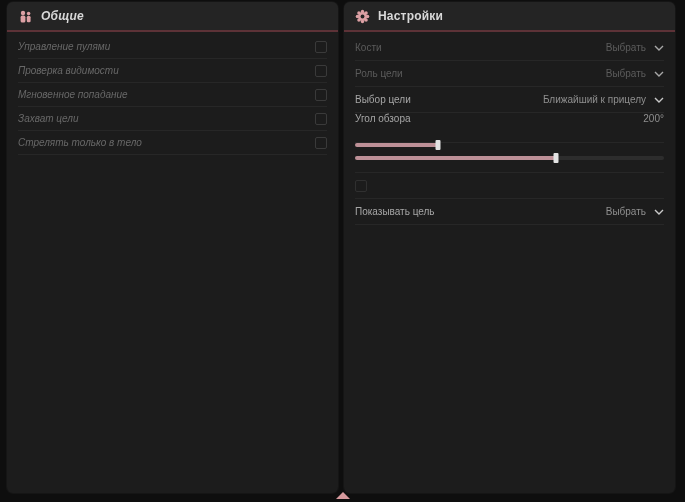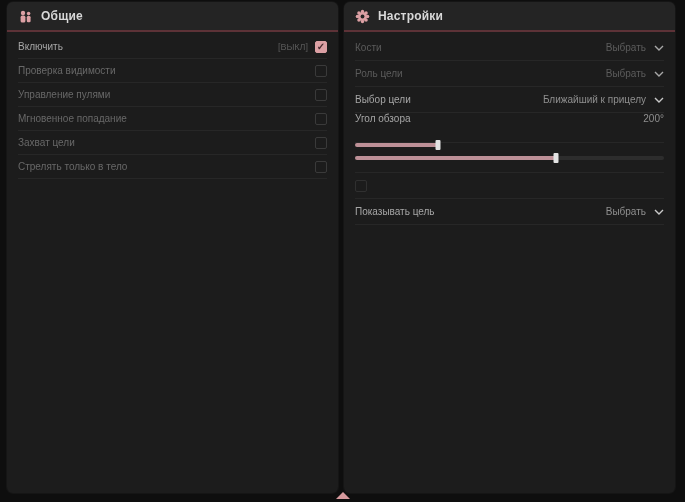--- a/index.html
+++ b/index.html
@@ -1,20 +1,20 @@
 <!DOCTYPE html>
 <html><head>
 <meta charset="utf-8">
 <style>
   html,body{margin:0;padding:0;background:#0e0e0e;width:685px;height:502px;overflow:hidden;
     font-family:"Liberation Sans",sans-serif;-webkit-font-smoothing:antialiased;}
   .stage{position:relative;width:685px;height:502px;}
   .panel{position:absolute;top:2px;width:331px;height:491px;background:#1c1c1c;
     border-radius:6px;overflow:hidden;box-shadow:0 0 0 1px #151515;}
-  .panel.left{left:7px;}
+  .panel.left{left:7px;font-style:italic;}
   .panel.right{left:344px;}
   .phead{height:28px;background:#242424;border-bottom:2px solid #5d3237;
     display:flex;align-items:center;gap:8px;padding:0 11px;}
   .phead .ptitle{color:#d8d8d8;font-size:12px;font-weight:bold;letter-spacing:.2px;}
   .picon{width:15px;height:15px;display:inline-flex;align-items:center;justify-content:center;}
   .rows{padding-top:3px;}
   .row{height:23px;margin:0 11px;border-bottom:1px solid #272727;
     display:flex;align-items:center;justify-content:space-between;}
   .row.tall{height:25px;}
   .lbl{font-size:10px;color:#a6a6a6;}
@@ -56,32 +56,25 @@
           <circle cx="5" cy="3" r="2.2" fill="#dca0a4"></circle>
           <rect x="2.6" y="5.6" width="4.8" height="7" rx="1.6" fill="#dca0a4"></rect>
           <circle cx="10.6" cy="3.6" r="1.8" fill="#dca0a4"></circle>
           <rect x="8.8" y="5.9" width="3.8" height="6.4" rx="1.4" fill="#dca0a4"></rect>
         </svg>
       </span>
       <span class="ptitle">Общие</span>
     </div>
     <div class="rows">
       <div class="row">
-        <span class="lbl">Включить</span>
-        <span class="right-grp">
-          <span class="hint">[ВЫКЛ]</span>
-          <span class="cb on">✓</span>
-        </span>
+        <span class="lbl dim">Управление пулями</span>
+        <span class="cb"></span>
       </div>
       <div class="row">
         <span class="lbl dim">Проверка видимости</span>
-        <span class="cb"></span>
-      </div>
-      <div class="row">
-        <span class="lbl dim">Управление пулями</span>
         <span class="cb"></span>
       </div>
       <div class="row">
         <span class="lbl dim">Мгновенное попадание</span>
         <span class="cb"></span>
       </div>
       <div class="row">
         <span class="lbl dim">Захват цели</span>
         <span class="cb"></span>
       </div>

